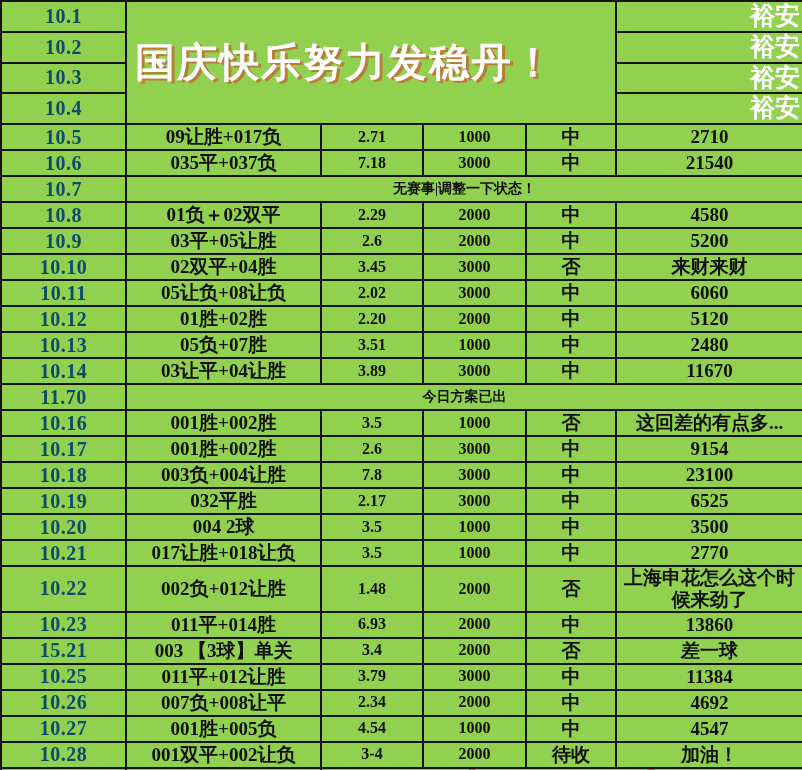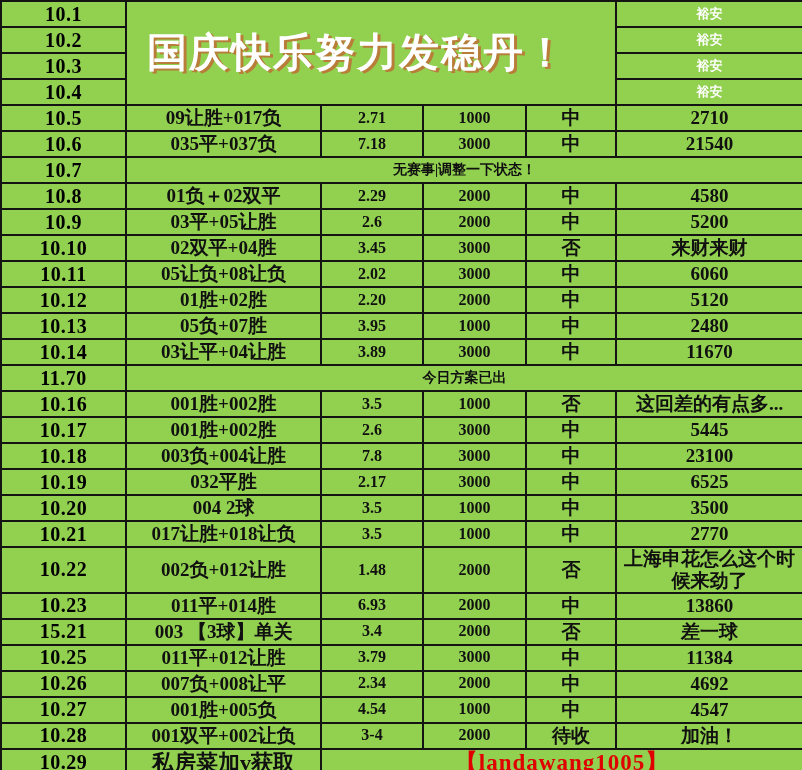--- a/index.html
+++ b/index.html
@@ -20,27 +20,27 @@
     vertical-align:middle;
     font-weight:bold;
     font-size:19px;
     line-height:1.15;
     color:#101010;
     padding:0 2px;
     overflow:hidden;
   }
   tr { height:26px; }
   tr.tall { height:34px; }
-  td.date  { color:#000000; font-size:20px; letter-spacing:0.5px; }
-  td.white { color:#ffffff; font-size:13px; }
+  td.date  { color:#0c4a6e; font-size:20px; letter-spacing:0.5px; }
+  td.white { color:#ffffff; font-size:25px;text-align:right; }
   td.banner {
     font-size:40px;
     color:#ffffff;
     text-align:left;
-    padding-left:20px;
+    padding-left:8px;
     letter-spacing:2px;
     text-shadow:3px 2px 0 rgba(216,56,40,0.55);
   }
   td.message { font-size:14px; }
   td.menu    { font-size:22px; }
   td.contact { color:#e00000; font-size:23px; letter-spacing:1px; }
   td.num     { font-size:16px; }
 </style>
 </head>
 <body>
@@ -128,21 +128,21 @@
         <td class="date">10.12</td>
         <td>01胜+02胜</td>
         <td class="num">2.20</td>
         <td class="num">2000</td>
         <td>中</td>
         <td>5120</td>
       </tr>
       <tr>
         <td class="date">10.13</td>
         <td>05负+07胜</td>
-        <td class="num">3.95</td>
+        <td class="num">3.51</td>
         <td class="num">1000</td>
         <td>中</td>
         <td>2480</td>
       </tr>
       <tr>
         <td class="date">10.14</td>
         <td>03让平+04让胜</td>
         <td class="num">3.89</td>
         <td class="num">3000</td>
         <td>中</td>
@@ -159,21 +159,21 @@
         <td class="num">1000</td>
         <td>否</td>
         <td>这回差的有点多...</td>
       </tr>
       <tr>
         <td class="date">10.17</td>
         <td>001胜+002胜</td>
         <td class="num">2.6</td>
         <td class="num">3000</td>
         <td>中</td>
-        <td>5445</td>
+        <td>9154</td>
       </tr>
       <tr>
         <td class="date">10.18</td>
         <td>003负+004让胜</td>
         <td class="num">7.8</td>
         <td class="num">3000</td>
         <td>中</td>
         <td>23100</td>
       </tr>
       <tr>

